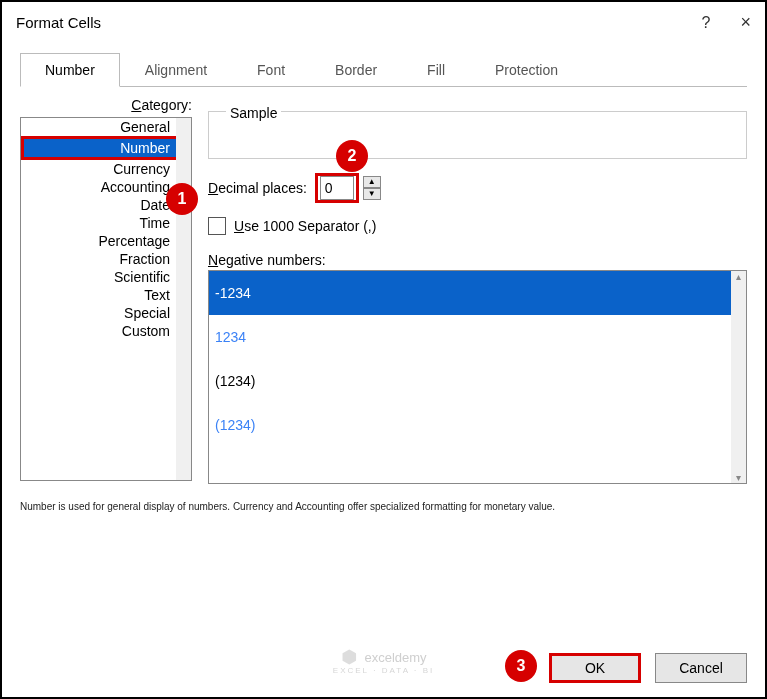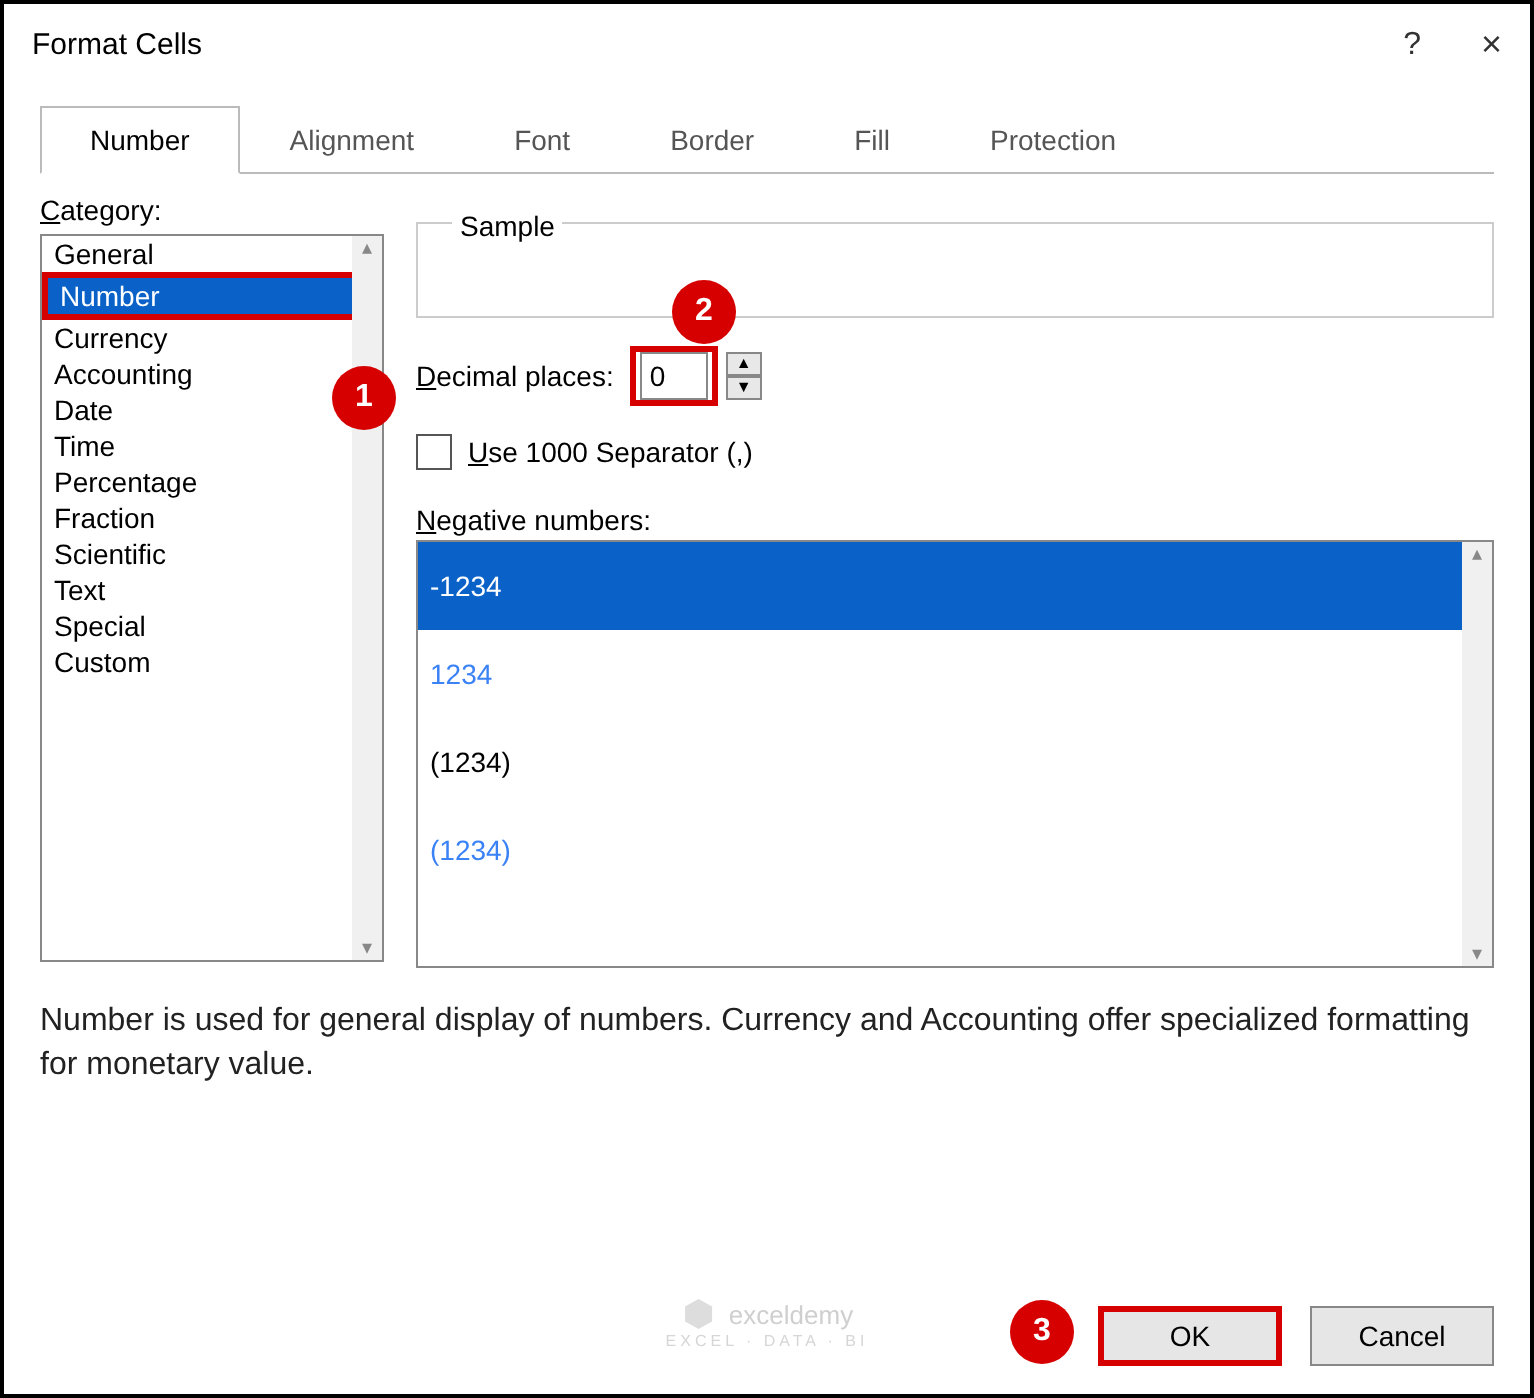--- a/index.html
+++ b/index.html
@@ -6,21 +6,21 @@
 body { background: #fff; width: 767px; height: 699px; border: 2px solid #000; position: relative; font-size: 14px; }
 .titlebar { display: flex; align-items: center; justify-content: space-between; padding: 10px 14px 10px 14px; }
 .titlebar .title { font-size: 15px; }
 .titlebar .controls { display: flex; gap: 30px; align-items: center; }
 .titlebar .qmark { font-size: 16px; color: #333; }
 .titlebar .close { font-size: 18px; color: #333; }
 .tabs { display: flex; border-bottom: 1px solid #bbb; margin: 10px 18px 0 18px; }
 .tab { padding: 8px 24px; border: 1px solid transparent; border-bottom: none; color: #555; cursor: default; font-size: 14px; }
 .tab.active { border-color: #bbb; border-bottom: 1px solid #fff; margin-bottom: -1px; background: #fff; color: #000; }
 .content { display: flex; padding: 10px 18px 0 18px; gap: 16px; }
-.left { width: 172px; }
+.left { width: 172px; text-align: right; }
 .cat-label { margin-bottom: 4px; display: block; }
 .listbox { border: 1px solid #888; height: 364px; width: 100%; position: relative; overflow: hidden; }
 .listbox .inner { width: calc(100% - 15px); }
 .listbox .sb { position: absolute; right: 0; top: 0; bottom: 0; width: 15px; background: #f0f0f0; }
 .listbox .sb::before { content: "▴"; position: absolute; top: 0; width: 100%; text-align: center; font-size: 10px; color: #888; }
 .listbox .sb::after { content: "▾"; position: absolute; bottom: 0; width: 100%; text-align: center; font-size: 10px; color: #888; }
 .li { padding: 1px 6px; cursor: default; }
 .li.sel { background: #0a62c9; color: #fff; border: 3px solid #d60000; margin-right: -3px; }
 .right { flex: 1; }
 .sample-area { height: 48px; }
@@ -34,21 +34,21 @@
 .checkbox .box { width: 18px; height: 18px; border: 1.5px solid #555; background: #fff; }
 .neglabel { margin-top: 14px; margin-bottom: 2px; }
 .neglist { border: 1px solid #888; height: 214px; position: relative; }
 .neglist .inner { width: calc(100% - 15px); }
 .neglist .sb { position: absolute; right: 0; top: 0; bottom: 0; width: 15px; background: #f0f0f0; }
 .neglist .sb::before { content: "▴"; position: absolute; top: 0; width: 100%; text-align: center; font-size: 10px; color: #888; }
 .neglist .sb::after { content: "▾"; position: absolute; bottom: 0; width: 100%; text-align: center; font-size: 10px; color: #888; }
 .ni { padding: 14px 6px; }
 .ni.sel { background: #0a62c9; color: #fff; }
 .ni.red { color: #3b82f6; }
-.desc { padding: 16px 18px 0 18px; font-size: 16px; line-height: 1.4; color: #222; }
+.desc { padding: 16px 18px 0 18px; font-size: 10px; line-height: 1.4; color: #222; }
 .footer { position: absolute; bottom: 14px; right: 18px; left: 18px; display: flex; justify-content: flex-end; align-items: center; gap: 14px; }
 .btn { width: 92px; height: 30px; border: 1px solid #888; background: #e6e6e6; font-size: 14px; }
 .btn.ok { border: 3px solid #d60000; }
 
 .badge { position: absolute; width: 32px; height: 32px; border-radius: 50%; background: #d60000; color: #fff; display: flex; align-items: center; justify-content: center; font-weight: bold; font-size: 16px; z-index: 10; }
 .b1 { top: 181px; left: 164px; }
 .b2 { top: 138px; left: 334px; }
 .b3 { bottom: 15px; right: 228px; }
 
 .wm { position: absolute; bottom: 22px; left: 50%; transform: translateX(-50%); color: #cfcfcf; font-size: 13px; display: flex; flex-direction: column; align-items: center; z-index: 0; pointer-events: none; }

